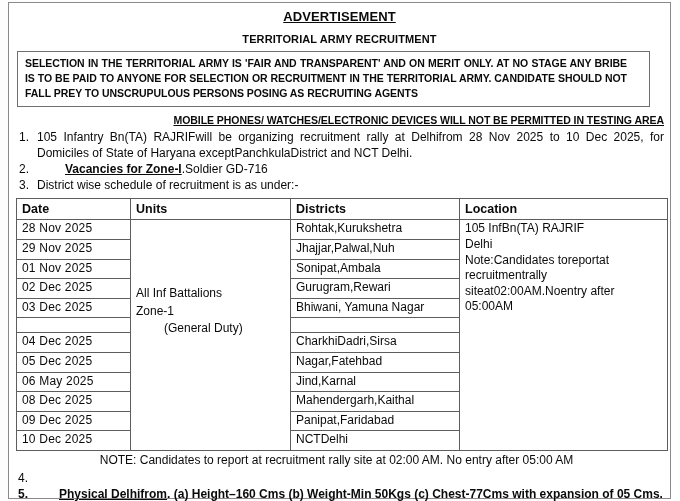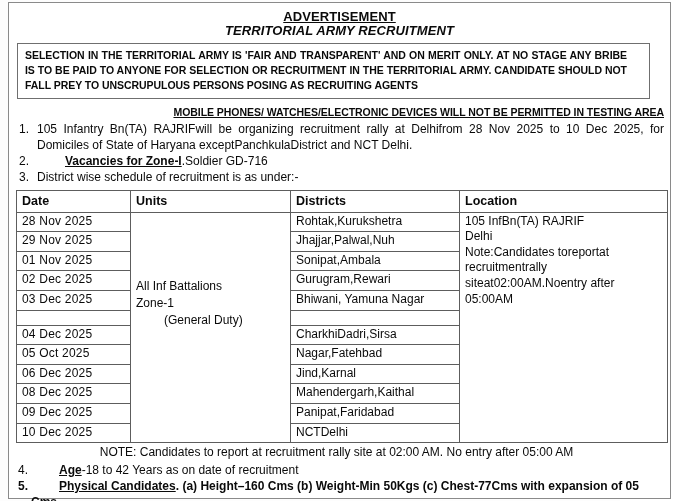--- a/index.html
+++ b/index.html
@@ -46,26 +46,25 @@
   }
   .title-main {
     font-size: 13px;
     font-weight: bold;
     letter-spacing: 0.1px;
     text-decoration: underline;
     text-underline-offset: 1px;
     display: inline-block;
   }
   .title-sub {
-    font-size: 13px;
+    font-size: 11px;
     font-weight: bold;
     letter-spacing: 0.1px;
     display: block;
-    margin-top: 0;
-    font-style: italic;
+    margin-top: 10px;
   }
 
   
   .warning-box {
     margin: 5px 14px 0 2px;
     border: 1px solid #6f6f6f;
     padding: 4px 22px 5px 7px;
     box-sizing: border-box;
   }
   .warning-text {
@@ -317,26 +316,26 @@
               <td class="spacer-cell"></td>
               <td class="spacer-cell"></td>
             </tr>
 
             <tr>
               <td class="date-cell">04 Dec  2025</td>
               <td>CharkhiDadri,Sirsa</td>
             </tr>
 
             <tr>
-              <td class="date-cell">05 Oct  2025</td>
+              <td class="date-cell">05 Dec  2025</td>
               <td>Nagar,Fatehbad</td>
             </tr>
 
             <tr>
-              <td class="date-cell">06 Dec  2025</td>
+              <td class="date-cell">06 May  2025</td>
               <td>Jind,Karnal</td>
             </tr>
 
             <tr>
               <td class="date-cell">08 Dec  2025</td>
               <td>Mahendergarh,Kaithal</td>
             </tr>
 
             <tr>
               <td class="date-cell">09 Dec  2025</td>
@@ -351,25 +350,24 @@
           </tbody>
         </table>
       </div>
 
       <div class="note-line">NOTE: Candidates to report at recruitment rally site at 02:00 AM. No entry after 05:00 AM</div>
 
       <div class="foot-list">
 
         <div class="foot-row">
           <div class="foot-marker">4.</div>
-          <div><span class="ul-bold">Age</span><span>-18 to 42 Years as on date of recruitment</span></div>
         </div>
 
         <div class="foot-row bold-all">
           <div class="foot-marker">5.</div>
-          <div><span class="ul-bold">Physical Candidates</span><span>. (a) Height–160 Cms (b) Weight-Min 50Kgs (c) Chest-77Cms with expansion of 05 Cms.</span></div>
+          <div><span class="ul-bold">Physical Delhifrom</span><span>. (a) Height–160 Cms (b) Weight-Min 50Kgs (c) Chest-77Cms with expansion of 05 Cms.</span></div>
         </div>
 
       </div>
 
     </div>
   </div>
 </div>
 
 </body></html>

